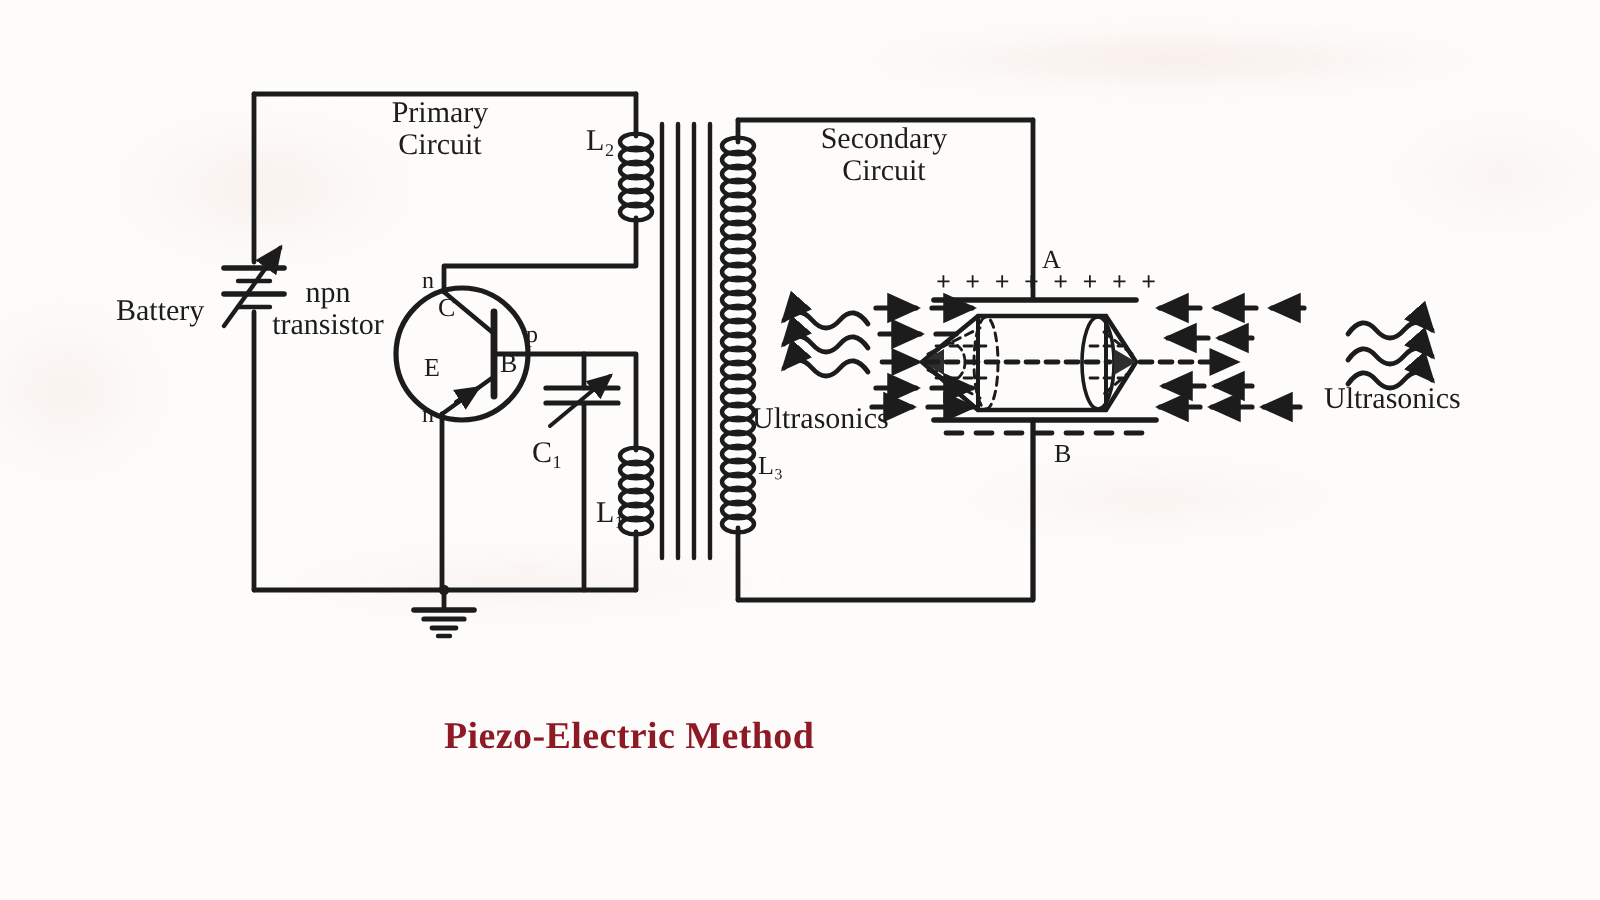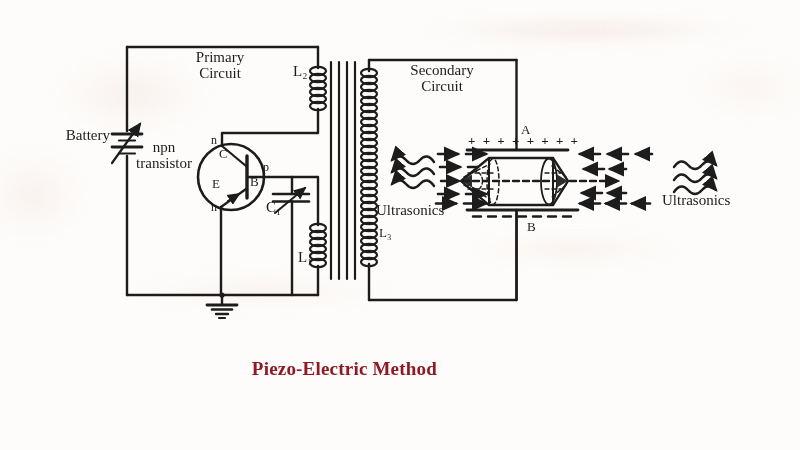--- a/index.html
+++ b/index.html
@@ -13,21 +13,21 @@
   svg{position:absolute;left:0;top:0;}
   .lbl{
     position:absolute;color:#1c1c1c;line-height:1.06;white-space:nowrap;
     font-size:15px;
   }
   .sm{font-size:13px;}
   .xs{font-size:12px;}
   .ctr{text-align:center;}
   .plus{font-size:13px;font-weight:bold;letter-spacing:2px;}
   .title{
-    font-size:19px;font-weight:bold;color:#8e1a26;text-align:right;
+    font-size:19px;font-weight:bold;color:#8e1a26;text-align:left;
     letter-spacing:0.2px;
   }
 </style>
 </head>
 <body>
 
 <div id="stage">
 
   <div class="smudge" style="left:420px;top:14px;width:330px;height:32px;opacity:.55"></div>
   <div class="smudge" style="left:52px;top:52px;width:160px;height:84px;opacity:.35"></div>
@@ -220,37 +220,37 @@
   <div class="lbl ctr" style="left:172px;top:50px;width:96px">
     <div>Primary</div>
     <div>Circuit</div>
   </div>
 
   <div class="lbl ctr" style="left:394px;top:63px;width:96px">
     <div>Secondary</div>
     <div>Circuit</div>
   </div>
 
-  <div class="lbl" style="left:58px;top:128px;width:52px;text-align:right">Battery</div>
+  <div class="lbl" style="left:58px;top:149px;width:52px;">Battery</div>
 
   <div class="lbl ctr" style="left:130px;top:140px;width:68px">
     <div>npn</div>
     <div>transistor</div>
   </div>
 
   <div class="lbl sm" style="left:219px;top:147px">C</div>
   <div class="lbl sm" style="left:212px;top:177px">E</div>
   <div class="lbl sm" style="left:250px;top:175px">B</div>
   <div class="lbl xs" style="left:263px;top:161px">p</div>
   <div class="lbl xs" style="left:211px;top:134px">n</div>
   <div class="lbl xs" style="left:211px;top:201px">n</div>
 
   <div class="lbl" style="left:293px;top:64px">L₂</div>
   <div class="lbl" style="left:298px;top:250px">L₁</div>
-  <div class="lbl" style="left:266px;top:200px">C₁</div>
+  <div class="lbl" style="left:266px;top:220px">C₁</div>
   <div class="lbl sm" style="left:379px;top:226px">L₃</div>
 
   <div class="lbl sm" style="left:521px;top:123px">A</div>
   <div class="lbl sm" style="left:527px;top:220px">B</div>
 
   <div class="lbl plus" style="left:468px;top:134px">+ + + + + + + +</div>
 
 
   <div class="lbl" style="left:376px;top:203px">Ultrasonics</div>
   <div class="lbl" style="left:662px;top:193px">Ultrasonics</div>

